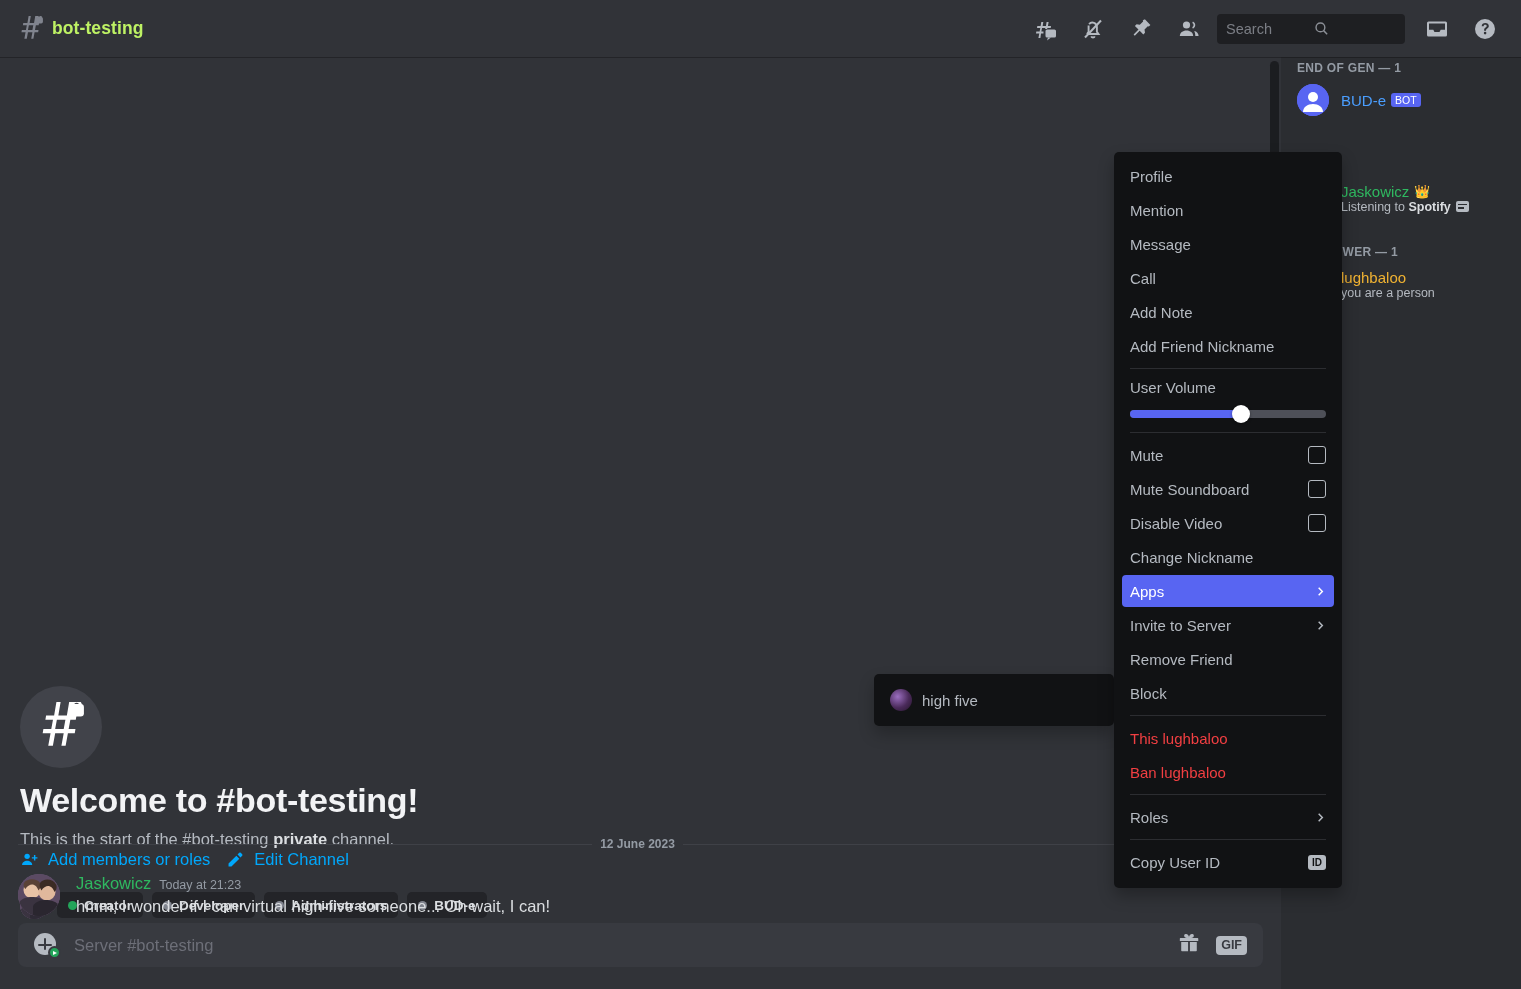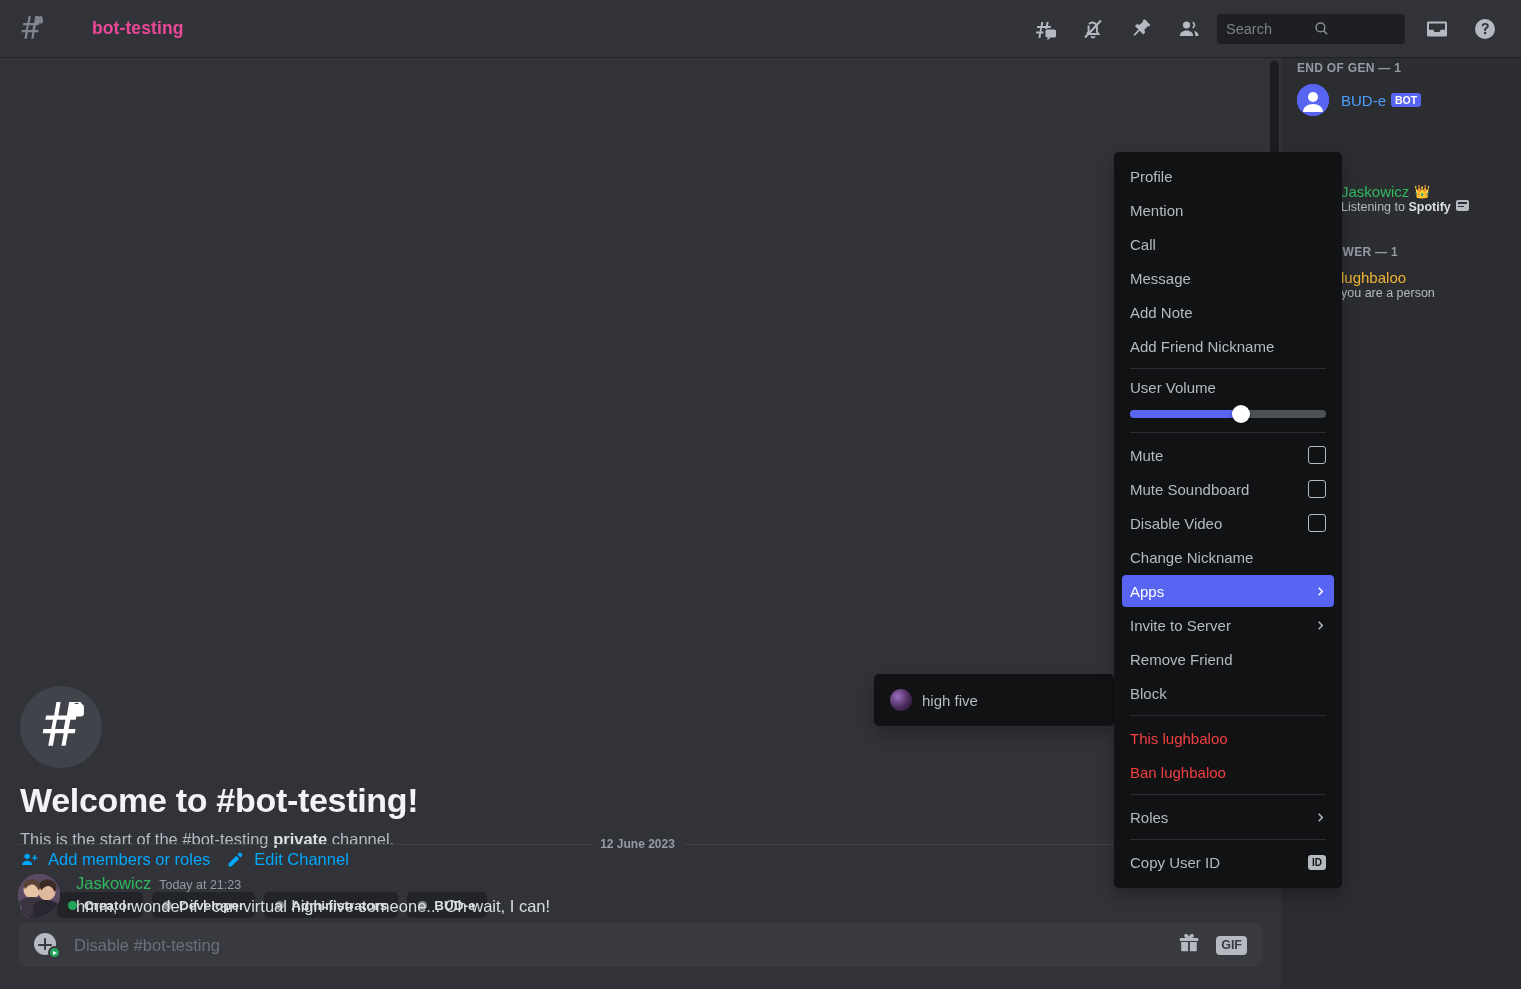--- a/index.html
+++ b/index.html
@@ -14,21 +14,21 @@
   
   .chan-header {
     height: 57px; flex: 0 0 57px;
     background: #313338;
     display: flex; align-items: center;
     padding: 0 12px 0 18px;
     box-shadow: 0 1px 0 rgba(0,0,0,.28);
     position: relative; z-index: 5;
   }
   .chan-hash { width: 26px; height: 26px; margin-right: 8px; flex: 0 0 26px; position: relative; }
-  .chan-title { color: #ec4899; font-size: 17.5px; font-weight: bold; letter-spacing: .1px; margin-left: 40px; }
+  .chan-title { color: #bef264; font-size: 17.5px; font-weight: bold; letter-spacing: .1px; }
   .header-right { margin-left: auto; display: flex; align-items: center; gap: 0px; }
   .hicon {
     width: 48px; height: 40px; display: flex; align-items: center; justify-content: center;
     color: #b5bac1; cursor: pointer;
   }
   .searchbox {
     width: 188px; height: 30px; background: #1e1f22; border-radius: 4px;
     display: flex; align-items: center; padding: 0 6px 0 9px; margin: 0 8px 0 4px;
   }
   .searchbox span { color: #7b7e85; font-size: 14.5px; flex: 1; }
@@ -135,24 +135,24 @@
   }
   .member {
     display: flex; align-items: center; gap: 12px; margin: 0 8px; padding: 5px 8px;
     border-radius: 4px; cursor: pointer; height: 42px;
   }
   .m-avatar { width: 32px; height: 32px; border-radius: 50%; flex: 0 0 32px; overflow: hidden; background: #5865f2; }
   .m-info { min-width: 0; flex: 1; }
   .m-name-row { display: flex; align-items: center; gap: 5px; }
   .m-name { font-size: 15px; font-weight: 500; white-space: nowrap; overflow: hidden; text-overflow: ellipsis; }
   .bot-tag {
-    background: #5865f2; color: #fff; font-size: 10.5px; font-weight: bold;
+    background: #5865f2; color: #fff; font-size: 10.5px; font-weight: normal;
     border-radius: 3px; padding: 1px 4px; line-height: 12px;
   }
-  .m-status { font-size: 12.5px; color: #b5bac1; display: flex; align-items: flex-start; gap: 5px; white-space: nowrap; overflow: hidden; }
+  .m-status { font-size: 12.5px; color: #b5bac1; display: flex; align-items: center; gap: 5px; white-space: nowrap; overflow: hidden; }
   .m-status b { font-weight: bold; color:#dbdee1; }
   .presence-ico { width: 13px; height: 11px; background: #b5bac1; border-radius: 2px; flex:0 0 13px; position: relative; }
   .presence-ico:before{content:"";position:absolute;left:2px;top:2.5px;right:2px;height:1.5px;background:#2b2d31;}
   .presence-ico:after{content:"";position:absolute;left:2px;top:6px;right:5px;height:1.5px;background:#2b2d31;}
 
   
   .sub-panel {
     position: absolute; left: 874px; top: 617px; width: 240px;
     background: #111214; border-radius: 5px; padding: 8px;
     box-shadow: 0 8px 16px rgba(0,0,0,.24);
@@ -367,21 +367,21 @@
       </div>
 
       <div class="composer-wrap">
         <div class="composer">
           <div class="attach-btn">
             <div class="attach-circle"></div>
             <div class="attach-badge">
                 <i></i>
               </div>
           </div>
-          <div class="composer-input">Disable #bot-testing</div>
+          <div class="composer-input">Server #bot-testing</div>
           <div class="composer-icons">
             <span>
               <svg width="22" height="22" viewBox="0 0 24 24" fill="currentColor">
                 <path d="M3.5 11h17v9.2a.8.8 0 01-.8.8H13v-10h-2v10H4.3a.8.8 0 01-.8-.8V11z"></path>
                 <path d="M2.6 6.6h18.8a.7.7 0 01.7.7V9.9H2V7.3a.7.7 0 01.6-.7z"></path>
                 <path d="M8.3 2.2c1.6-.5 3 .9 3.5 2.5.2.6.2 1.2.2 1.9H9.6c-1.3 0-2.5-.8-2.8-1.9-.3-1.1.2-2.2 1.5-2.5zm7.4 0c1.3.3 1.8 1.4 1.5 2.5-.3 1.1-1.5 1.9-2.8 1.9H12c0-.7 0-1.3.2-1.9.5-1.6 1.9-3 3.5-2.5z"></path>
               </svg>
             </span>
             <span class="gif-btn">GIF</span>
           </div>
@@ -457,24 +457,24 @@
     </div>
 
     <div class="ctx">
       <div class="ctx-item">
         <span class="lbl">Profile</span>
       </div>
       <div class="ctx-item">
         <span class="lbl">Mention</span>
       </div>
       <div class="ctx-item">
+        <span class="lbl">Message</span>
+      </div>
+      <div class="ctx-item">
         <span class="lbl">Call</span>
-      </div>
-      <div class="ctx-item">
-        <span class="lbl">Message</span>
       </div>
       <div class="ctx-item">
         <span class="lbl">Add Note</span>
       </div>
       <div class="ctx-item">
         <span class="lbl">Add Friend Nickname</span>
       </div>
 
       <div class="ctx-sep"></div>
 

